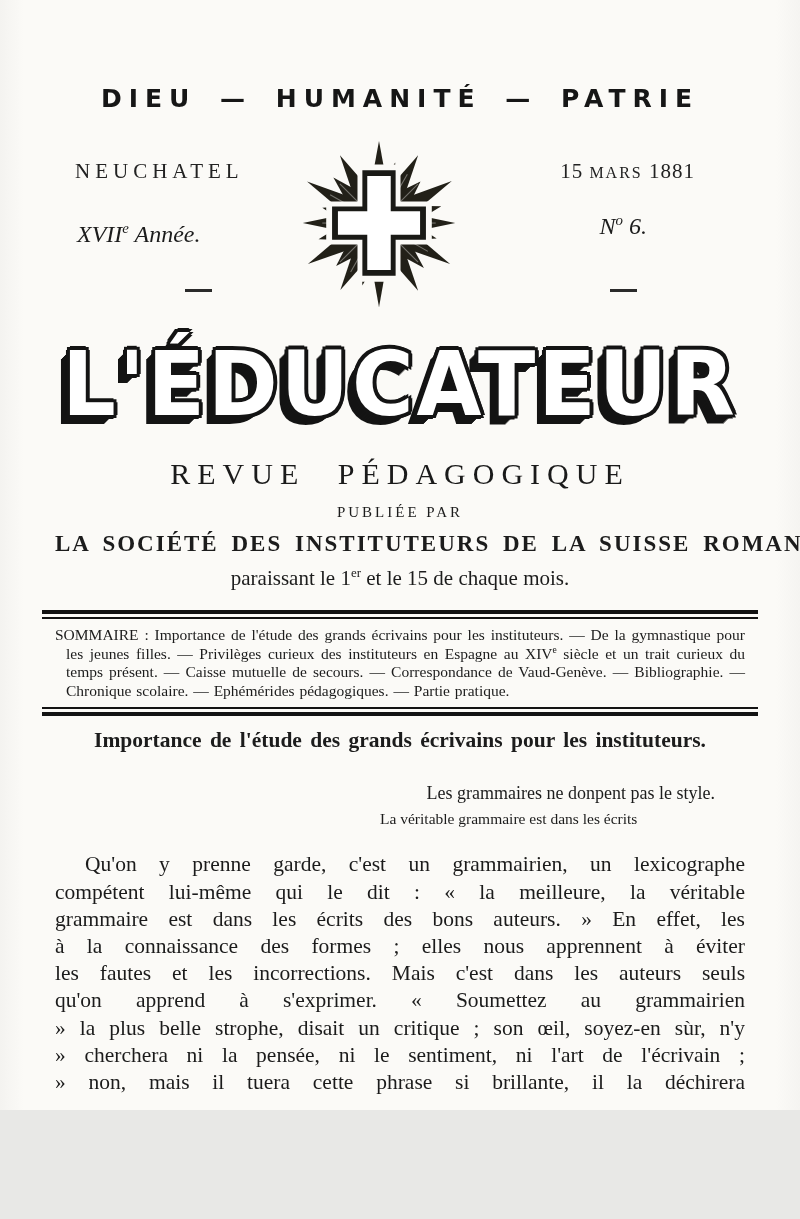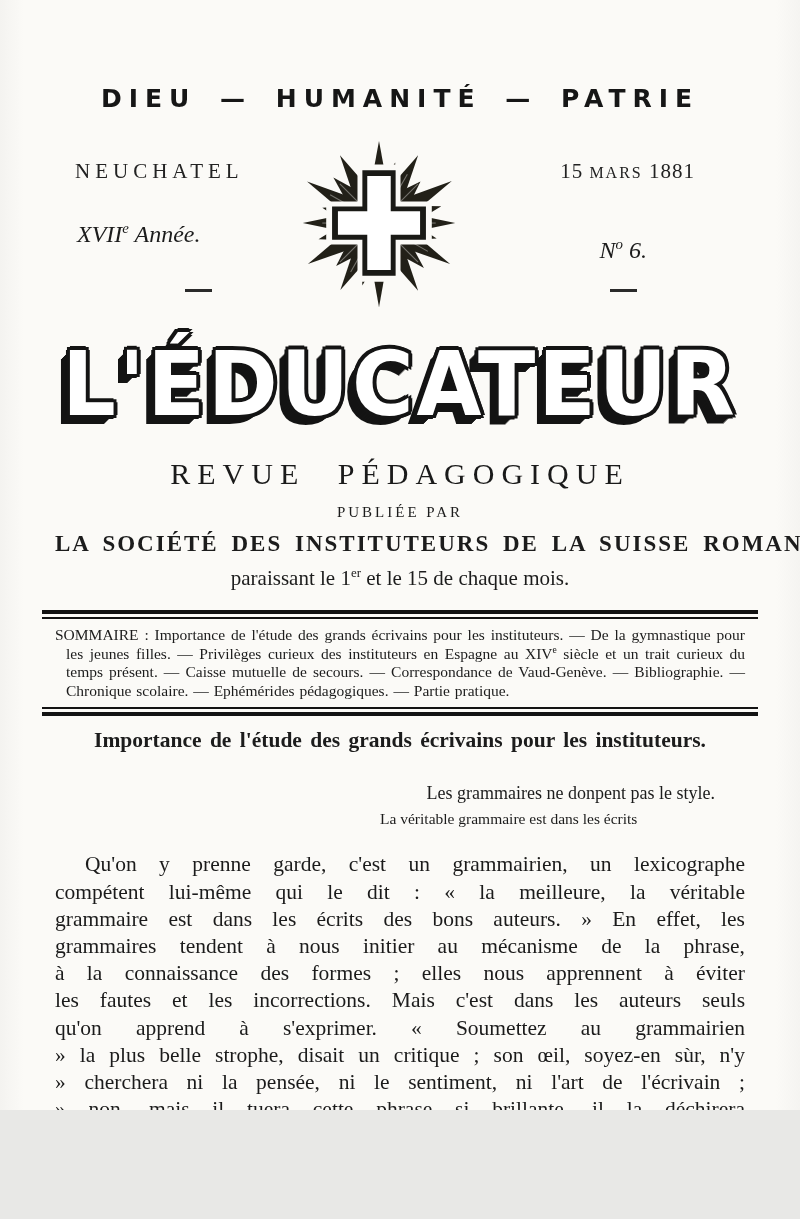--- a/index.html
+++ b/index.html
@@ -29,21 +29,21 @@
     color:#161616;
   }
   .header-zone{position:relative;height:216px;}
   .city{
     position:absolute;left:20px;top:46px;
     font-size:21px;letter-spacing:5px;color:#222;
   }
   .dateline{position:absolute;right:50px;top:46px;font-size:21px;letter-spacing:1px;color:#222;}
   .dateline .month{font-size:16px;letter-spacing:2px;}
   .volume{position:absolute;left:22px;top:108px;font-style:italic;font-size:24px;}
-  .issue{position:absolute;right:98px;top:124px;font-style:italic;font-size:24px;}
+  .issue{position:absolute;right:98px;top:100px;font-style:italic;font-size:24px;}
   sup{font-size:0.62em;line-height:0;}
   .dash{position:absolute;top:176px;width:27px;height:3px;background:#2a2a2a;}
   .dash-left{left:130px;}
   .dash-right{right:108px;}
   .emblem{position:absolute;left:236px;top:24px;width:176px;height:176px;}
   
   .paper-title{
     margin-top:4px;
     text-align:center;
     font-family:"DejaVu Sans","Liberation Sans",sans-serif;
@@ -191,21 +191,20 @@
   </div>
 
   <div class="epigraph-2">
     <div>La véritable grammaire est dans les écrits</div>
   </div>
 
   <div class="body-text">
     <div class="line first">Qu'on y prenne garde, c'est un grammairien, un lexicographe</div>
     <div class="line">compétent lui-même qui le dit : « la meilleure, la véritable</div>
     <div class="line">grammaire est dans les écrits des bons auteurs. » En effet, les</div>
-    <div class="line">grammaires tendent à nous initier au mécanisme de la phrase,</div>
     <div class="line">à la connaissance des formes ; elles nous apprennent à éviter</div>
     <div class="line">les fautes et les incorrections. Mais c'est dans les auteurs seuls</div>
     <div class="line">qu'on apprend à s'exprimer. « Soumettez au grammairien</div>
     <div class="line">» la plus belle strophe, disait un critique ; son œil, soyez-en sùr, n'y</div>
     <div class="line">» cherchera ni la pensée, ni le sentiment, ni l'art de l'écrivain ;</div>
     <div class="line">» non, mais il tuera cette phrase si brillante, il la déchirera</div>
   </div>
 
 </div>
 

